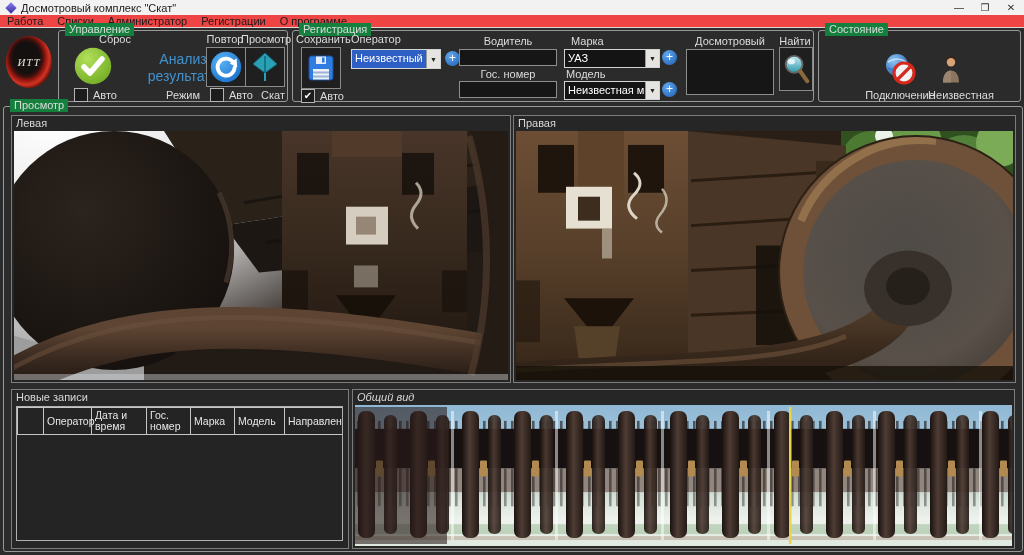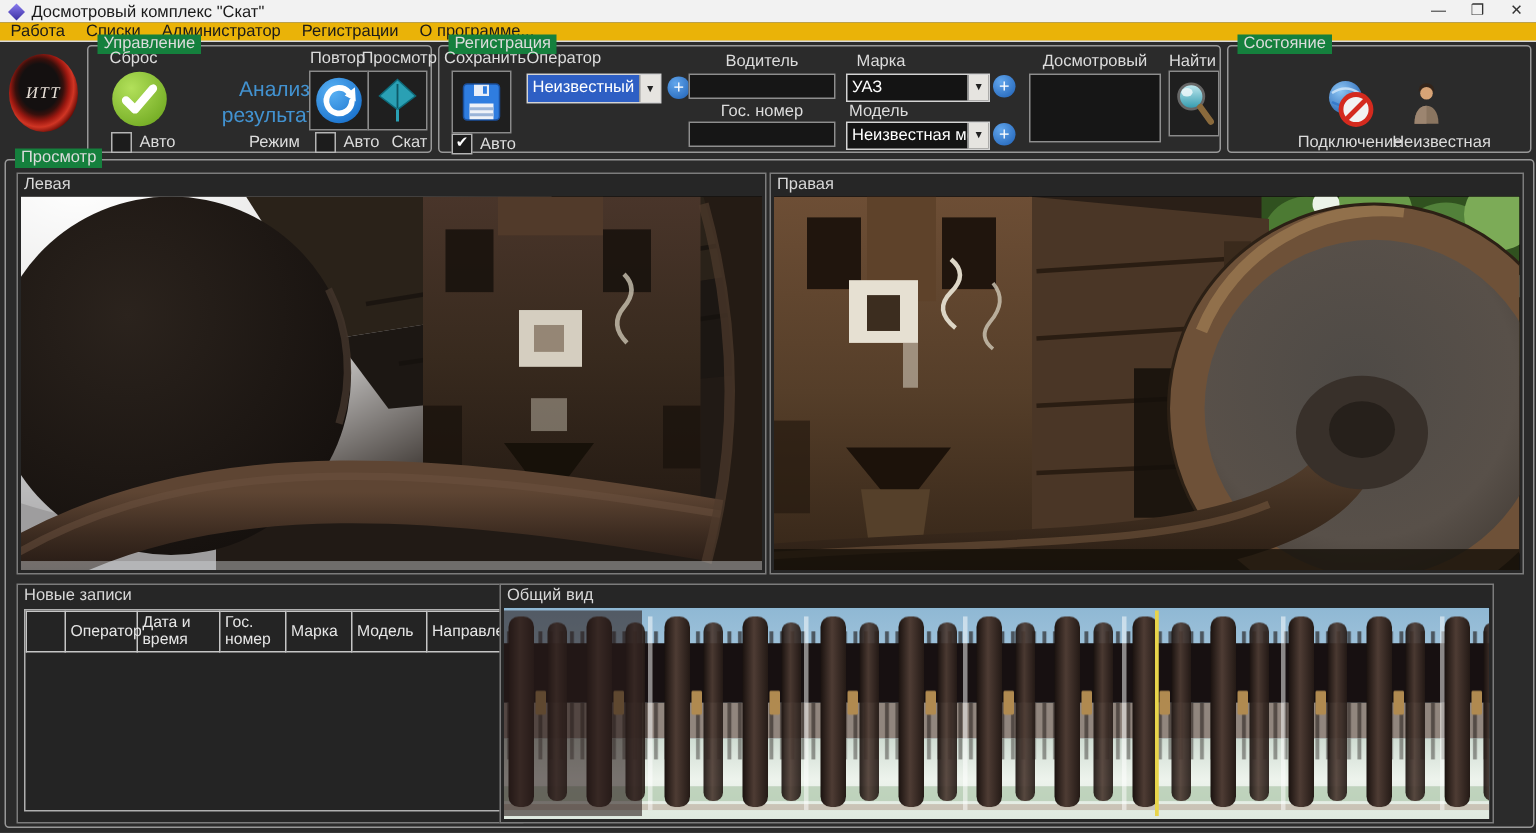--- a/index.html
+++ b/index.html
@@ -5,21 +5,21 @@
   html,body{margin:0;padding:0;background:#444;}
   #app{position:relative;width:1024px;height:555px;background:#2b2b2b;overflow:hidden;
        font-family:"Liberation Sans",sans-serif;color:#dcdcdc;}
   
   #titlebar{position:absolute;left:0;top:0;width:1024px;height:15px;background:#f2f2f2;
             display:flex;align-items:center;font-size:11px;color:#1a1a1a;}
   #app-icon{width:8px;height:8px;margin:0 6px 0 7px;background:linear-gradient(135deg,#8a7cf0,#3a2ea0);
             transform:rotate(45deg);}
   #win-controls{margin-left:auto;display:flex;}
   .wbtn{width:26px;height:15px;text-align:center;font-size:10px;line-height:15px;color:#333;cursor:pointer;}
-  #menubar{position:absolute;left:0;top:15px;width:1024px;height:12px;background:#eab308;
+  #menubar{position:absolute;left:0;top:15px;width:1024px;height:12px;background:#ef4444;
            display:flex;align-items:center;font-size:11px;color:#1a1a1a;border-bottom:1px solid #d8d8d8;}
   .menu-item{padding:0 7px;cursor:pointer;line-height:12px;}
   
   #logo{position:absolute;left:6px;top:36px;width:46px;height:52px;border-radius:50%;
         background:radial-gradient(ellipse at 44% 42%, #141010 0 36%, #38100c 44%, #9c1810 54%, #d03524 63%, #6a0c06 74%, #170404 82%, #2b2b2b 83%);
         display:flex;align-items:center;justify-content:center;}
   #logo span{font-family:"Liberation Serif",serif;font-style:italic;font-size:11px;color:#e8e0d8;letter-spacing:1px;}
   
   .gb{position:absolute;border:1px solid #989898;border-radius:3px;}
   .gb-title{position:absolute;top:-8px;left:6px;background:#15803d;padding:0 4px;font-size:11px;
@@ -76,21 +76,21 @@
     <span class="menu-item">Регистрации</span>
     <span class="menu-item">О программе...</span>
   </div>
 
   <div id="logo">
     <span>ИТТ</span>
   </div>
 
   <div class="gb" style="left:58px;top:30px;width:228px;height:70px;">
     <div class="gb-title">Управление</div>
-    <div class="lbl ctr" style="left:2px;top:2px;width:56px;">Сброс</div>
+    <div class="lbl ctr" style="left:28px;top:2px;width:56px;">Сброс</div>
     <div class="roundbtn" style="left:15px;top:16px;width:38px;height:38px;">
       <svg width="38" height="38" viewBox="0 0 38 38">
         <defs>
             <radialGradient id="sbrosGrad" cx="0.35" cy="0.3" r="0.9">
           <stop offset="0" stop-color="#b2e05a"></stop>
               <stop offset="1" stop-color="#6aa41c"></stop>
             </radialGradient>
           </defs>
         <circle cx="19" cy="19" r="18.2" fill="url(#sbrosGrad)"></circle>
         <path d="M10,20 L16,26 L28,12" stroke="#fff" stroke-width="5.5" fill="none" stroke-linecap="round" stroke-linejoin="round"></path>
@@ -365,21 +365,21 @@
             <th>Гос. номер</th>
             <th>Марка</th>
             <th>Модель</th>
             <th>Направление</th>
           </tr>
         </tbody>
           </table>
       </div>
     </div>
 
-    <div class="vpanel" style="left:329px;top:282px;width:661px;height:158px;">
+    <div class="vpanel" style="left:348px;top:282px;width:661px;height:158px;font-style:italic;">
       <div class="vlabel">Общий вид</div>
       <div class="vimg">
         <svg viewBox="0 0 657 142" preserveAspectRatio="none">
           <defs>
             <linearGradient id="pgSky" x1="0" y1="0" x2="0" y2="1">
               <stop offset="0" stop-color="#8fb8d4"></stop>
                 <stop offset="1" stop-color="#dcebf4"></stop>
             </linearGradient>
             <linearGradient id="pgGround" x1="0" y1="0" x2="0" y2="1">
               <stop offset="0" stop-color="#cfdcd2"></stop>

